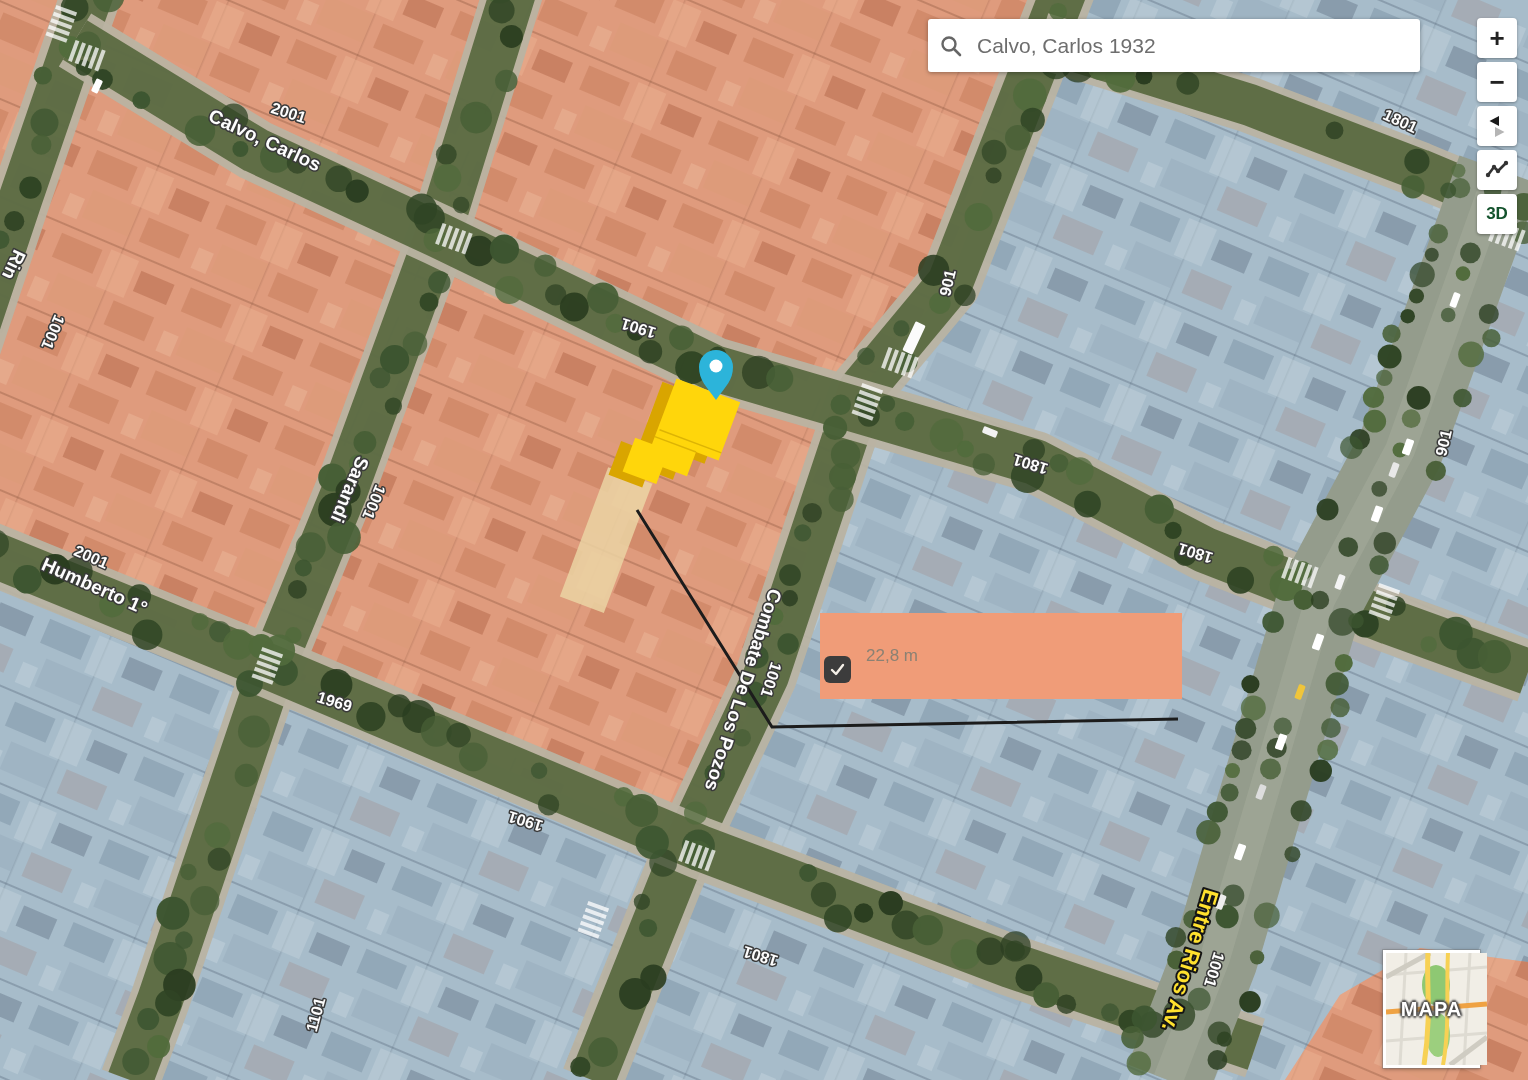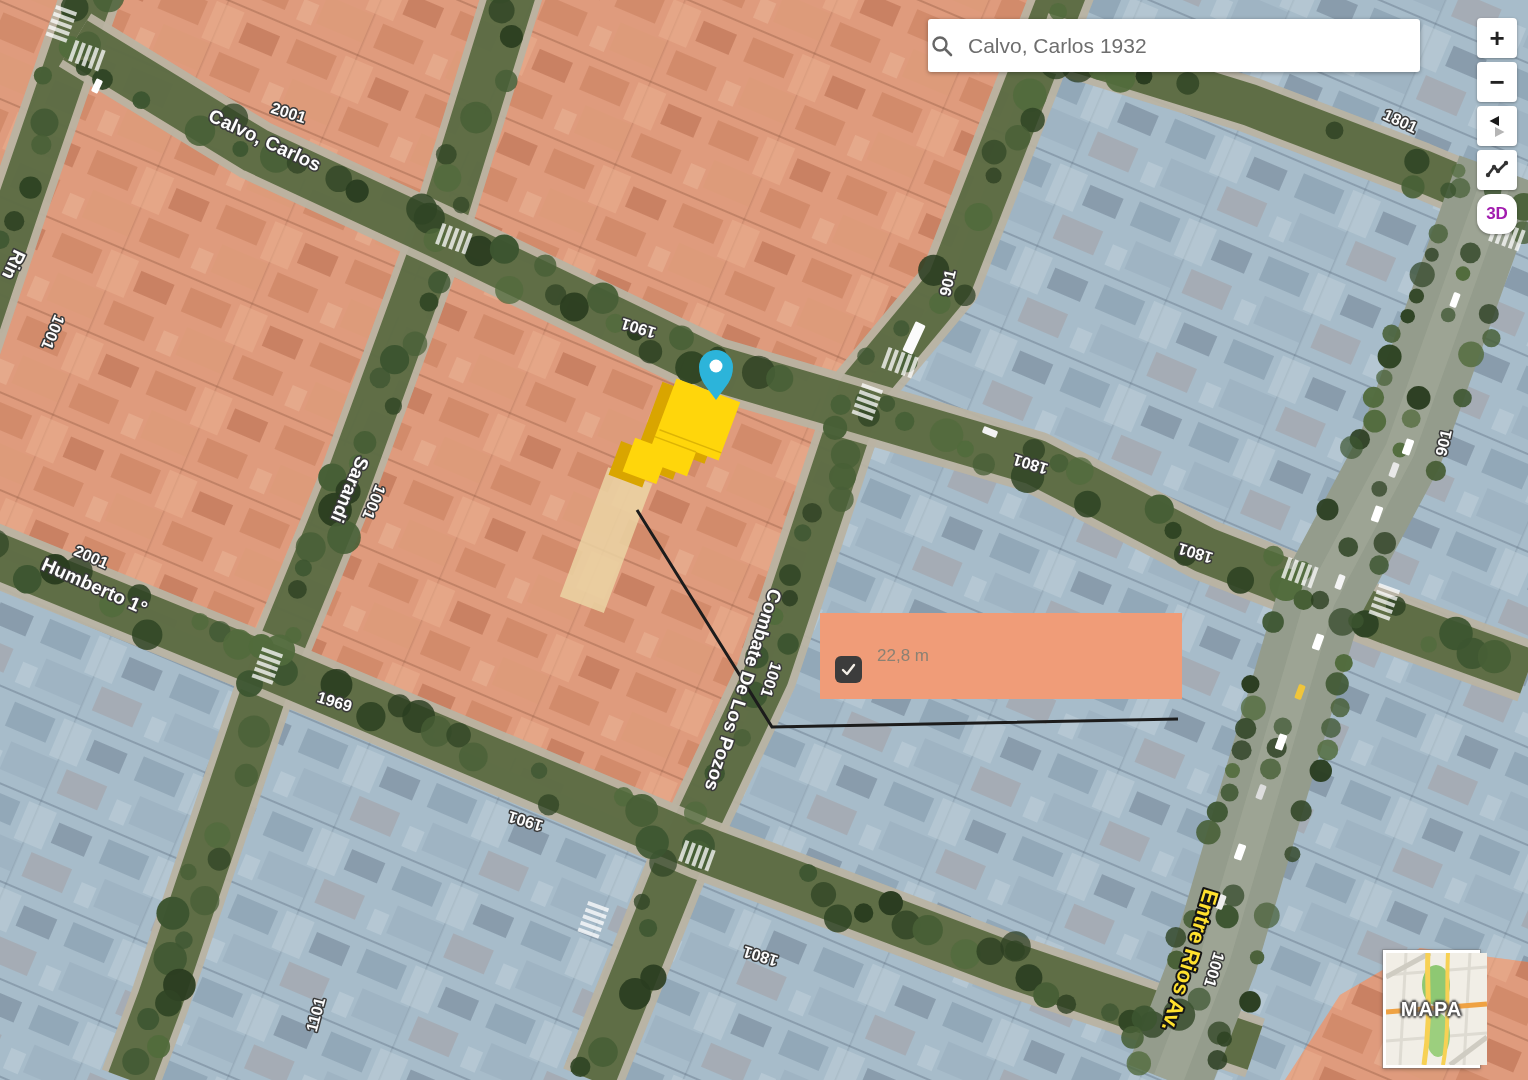--- a/index.html
+++ b/index.html
@@ -3,38 +3,38 @@
 <meta charset="utf-8">
 <style>
   html,body{margin:0;padding:0;background:#222;}
   #stage{position:relative;width:1528px;height:1080px;overflow:hidden;
          font-family:"Liberation Sans",sans-serif;}
   #map-svg{position:absolute;left:0;top:0;}
 
   
   .searchbox{position:absolute;left:928px;top:19px;width:492px;height:53px;
     background:#fff;border-radius:3px;box-shadow:0 1px 4px rgba(0,0,0,.35);
-    display:flex;align-items:center;padding:0 2px;box-sizing:border-box;}
+    display:flex;align-items:center;padding:0 11px;box-sizing:border-box;}
   .searchbox svg{flex:0 0 auto;margin-right:12px;}
   .searchbox input{border:none;outline:none;flex:1;font-size:21px;color:#6e6e6e;
     font-family:"Liberation Sans",sans-serif;background:transparent;}
 
   
   .tools{position:absolute;left:1477px;top:18px;width:40px;display:flex;
     flex-direction:column;gap:4px;}
   .tool-btn{width:40px;height:40px;background:#fff;border:none;border-radius:4px;
     box-shadow:0 1px 3px rgba(0,0,0,.35);display:flex;align-items:center;
     justify-content:center;font-size:26px;font-weight:bold;color:#222;
     cursor:pointer;font-family:"Liberation Sans",sans-serif;padding:0;}
-  .tool-btn.small-label{font-size:17px;font-weight:600;color:#a21caf;border-radius:14px;}
+  .tool-btn.small-label{font-size:17px;font-weight:600;color:#14532d;}
 
   
   .callout{position:absolute;left:820px;top:613px;width:362px;height:86px;
     background:#f09c78;display:flex;align-items:center;box-sizing:border-box;
-    padding:8px 12px 8px 15px;}
+    padding:8px 12px 8px 4px;}
   .callout .cbx{width:27px;height:27px;background:#3c3c3c;border-radius:6px;
     flex:0 0 auto;display:flex;align-items:center;justify-content:center;
     margin-top:26px;cursor:pointer;}
   .callout .txt{margin-left:15px;font-size:17px;line-height:1.26;color:#8b8173;
     width:285px;}
   .callout .txt .dist{display:block;}
 
   
   .minimap{position:absolute;left:1383px;top:950px;width:97px;height:118px;
     border:3px solid #fff;box-shadow:0 0 0 1px rgba(120,120,120,.4),0 1px 4px rgba(0,0,0,.4);

